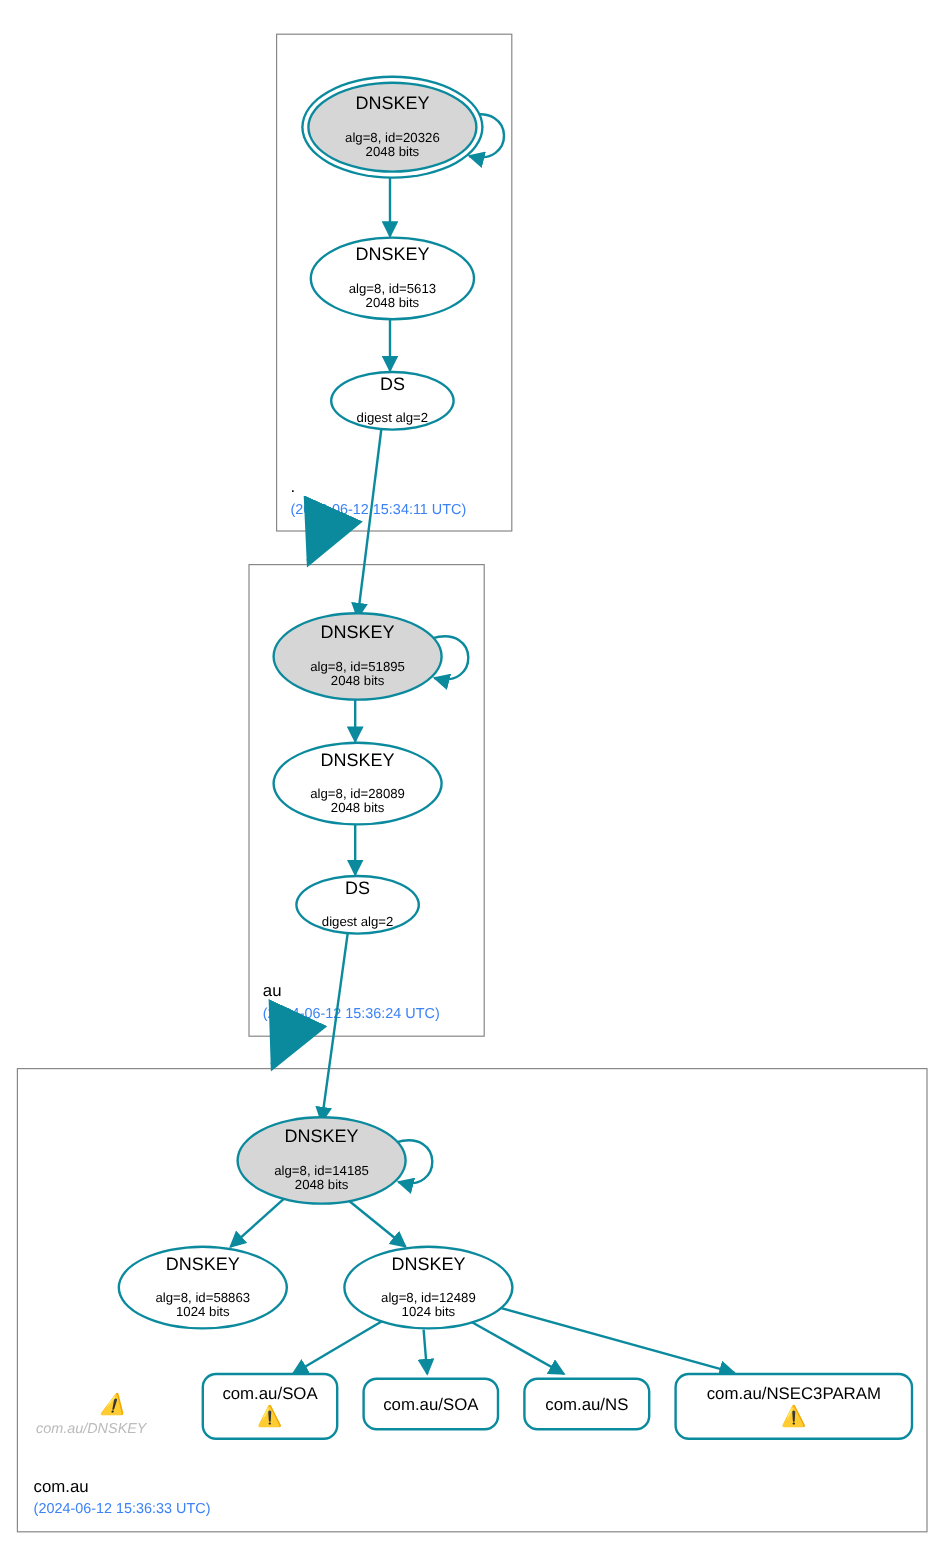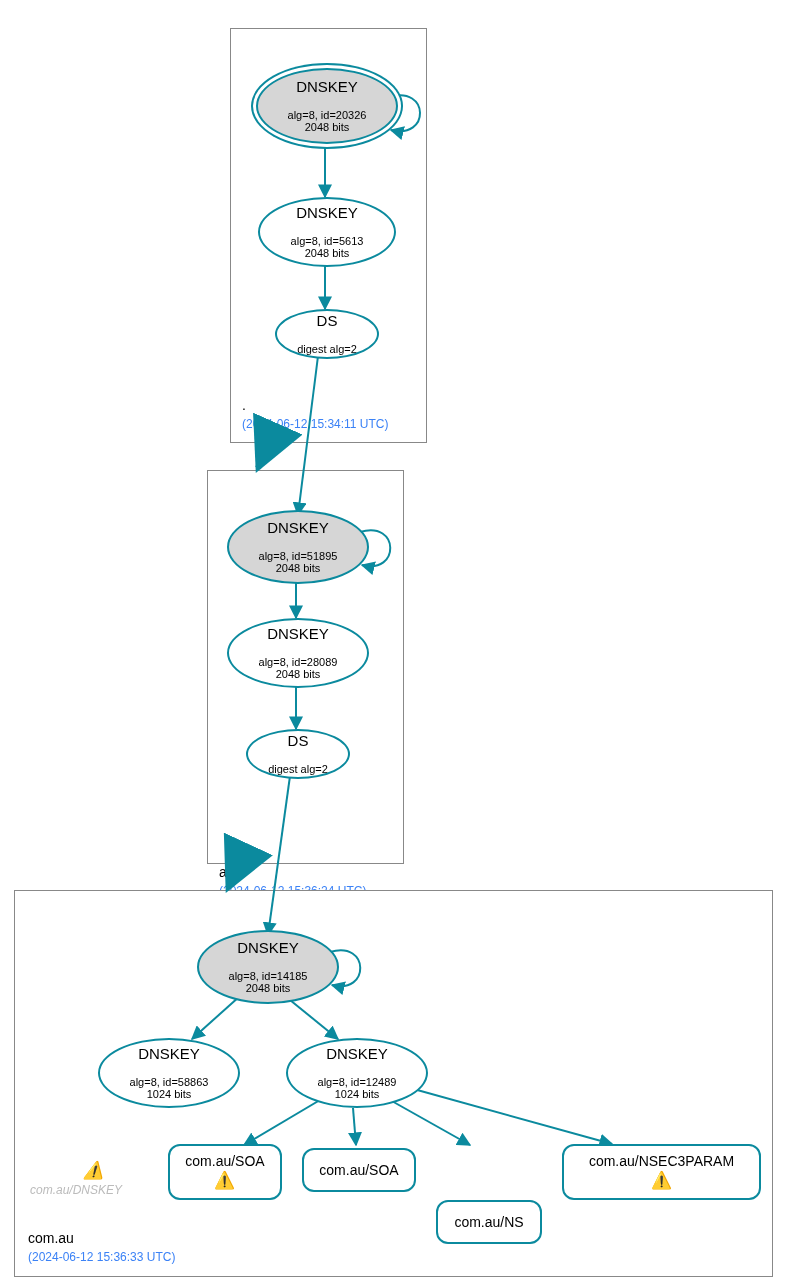--- a/index.html
+++ b/index.html
@@ -81,21 +81,21 @@
 </head>
 <body>
 
 <div class="zone-box" style="left:230px; top:28px; width:195px; height:413px;"></div>
 <div class="zone-label" style="left:242px; top:396px;">
   <span>.</span><br>
   <span class="zone-sub">(2024-06-12 15:34:11 UTC)</span>
 </div>
 
 <div class="zone-box" style="left:207px; top:470px; width:195px; height:392px;"></div>
-<div class="zone-label" style="left:219px; top:816px;margin-top:47px;">
+<div class="zone-label" style="left:219px; top:816px;">
   <span>au</span><br>
   <span class="zone-sub">(2024-06-12 15:36:24 UTC)</span>
 </div>
 
 <div class="zone-box" style="left:14px; top:890px; width:757px; height:385px;"></div>
 <div class="zone-label" style="left:28px; top:1229px;">
   <span>com.au</span><br>
   <span class="zone-sub">(2024-06-12 15:36:33 UTC)</span>
 </div>
 
@@ -201,19 +201,19 @@
   <span>com.au/DNSKEY</span>
 </div>
 
 <div class="rect-node" style="left:168px; top:1144px; width:110px; height:52px;">
   <span>com.au/SOA</span>
   <span class="warn">⚠️</span>
 </div>
 <div class="rect-node" style="left:302px; top:1148px; width:110px; height:40px;">
   <span>com.au/SOA</span>
 </div>
-<div class="rect-node" style="left:436px; top:1200px; width:102px; height:40px;">
+<div class="rect-node" style="left:436px; top:1148px; width:102px; height:40px;">
   <span>com.au/NS</span>
 </div>
 <div class="rect-node" style="left:562px; top:1144px; width:195px; height:52px;">
   <span>com.au/NSEC3PARAM</span>
   <span class="warn">⚠️</span>
 </div>
 
 </body></html>

